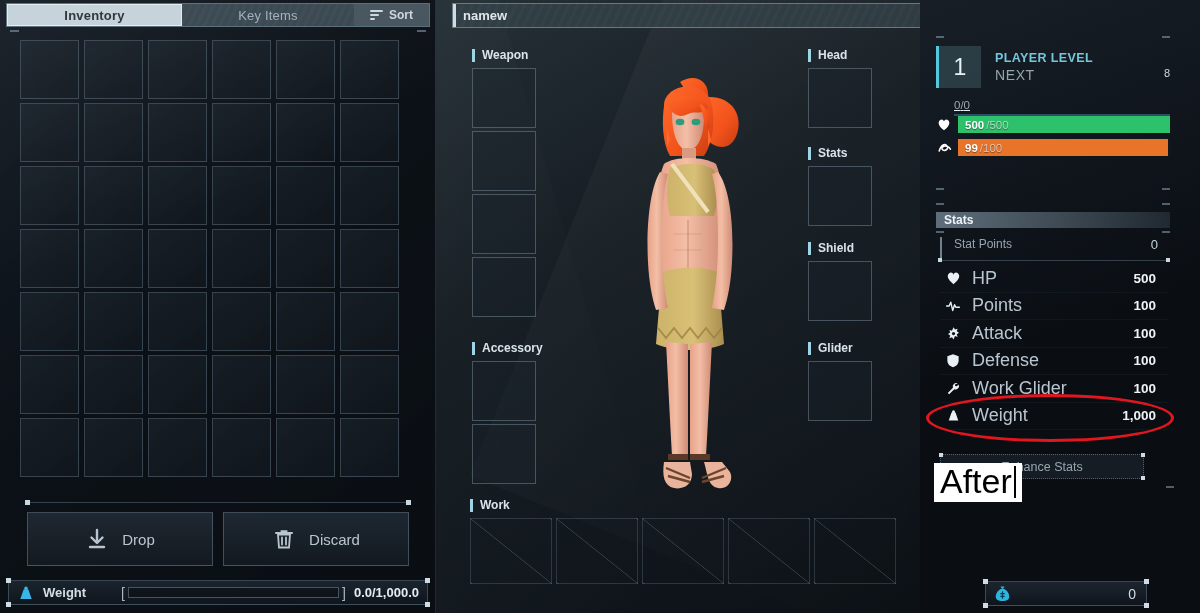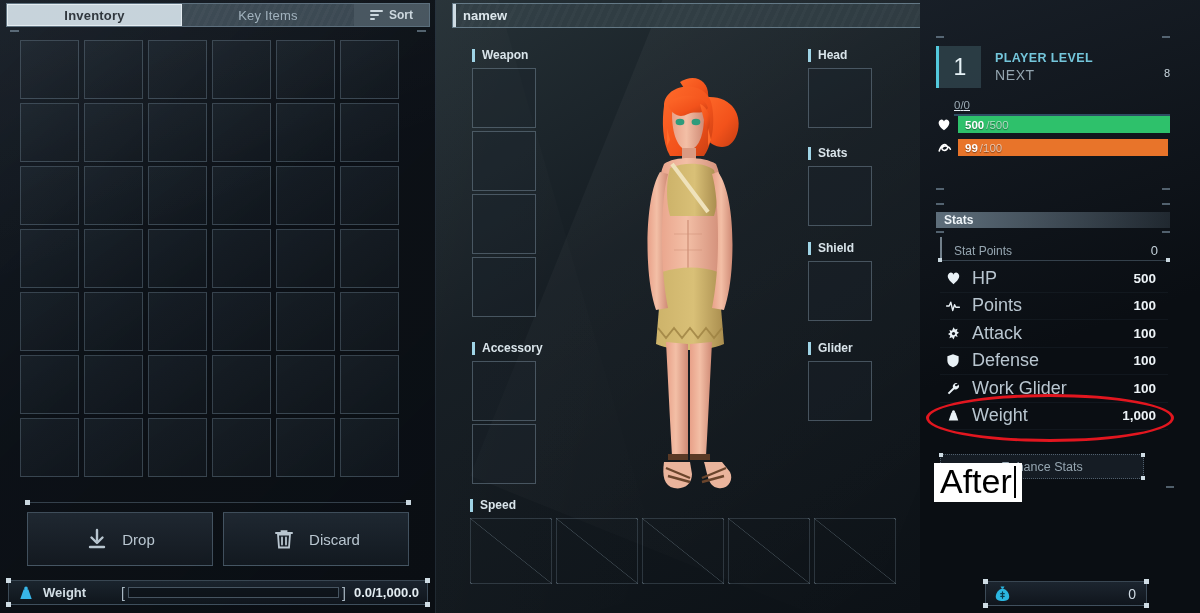--- a/index.html
+++ b/index.html
@@ -248,21 +248,21 @@
 
   #stats-header {
     position:absolute; left:16px; top:212px; width:234px; height:16px;
     background: linear-gradient(90deg, rgba(120,140,155,0.75), rgba(90,108,122,0.25));
     display:flex; align-items:center; padding-left:8px;
     color:#eef4f8; font-size:12px; font-weight:700;
   }
 
   #statpoints-row {
     position:absolute; left:20px; top:237px; width:228px; height:21px;
-    display:flex; align-items:flex-end;
+    display:flex; align-items:flex-start;
     border-left:2px solid rgba(180,200,215,0.6);
     padding: 0 10px 0 12px;
   }
   #statpoints-row .lbl { flex:1; color:#96a6b1; font-size:12px; }
   #statpoints-row .val { color:#c4d1da; font-size:13px; }
   #sp-underline {
     position:absolute; left:20px; top:260px; width:228px; height:1px;
     background:rgba(130,155,175,0.35);
   }
   #sp-underline::before, #sp-underline::after {
@@ -560,21 +560,21 @@
     </div>
     <div class="eq-group" id="eq-glider" style="left:372px; top:341px;">
       <div class="eq-label">
         <span>Glider</span>
       </div>
       <div class="eq-slot"></div>
     </div>
 
     <div id="food-group">
       <div class="eq-label">
-        <span>Speed</span>
+        <span>Work</span>
       </div>
       <div id="food-slots">
           <div class="food-slot"></div>
           <div class="food-slot"></div>
           <div class="food-slot"></div>
           <div class="food-slot"></div>
           <div class="food-slot"></div>
         </div>
     </div>
   </div>

